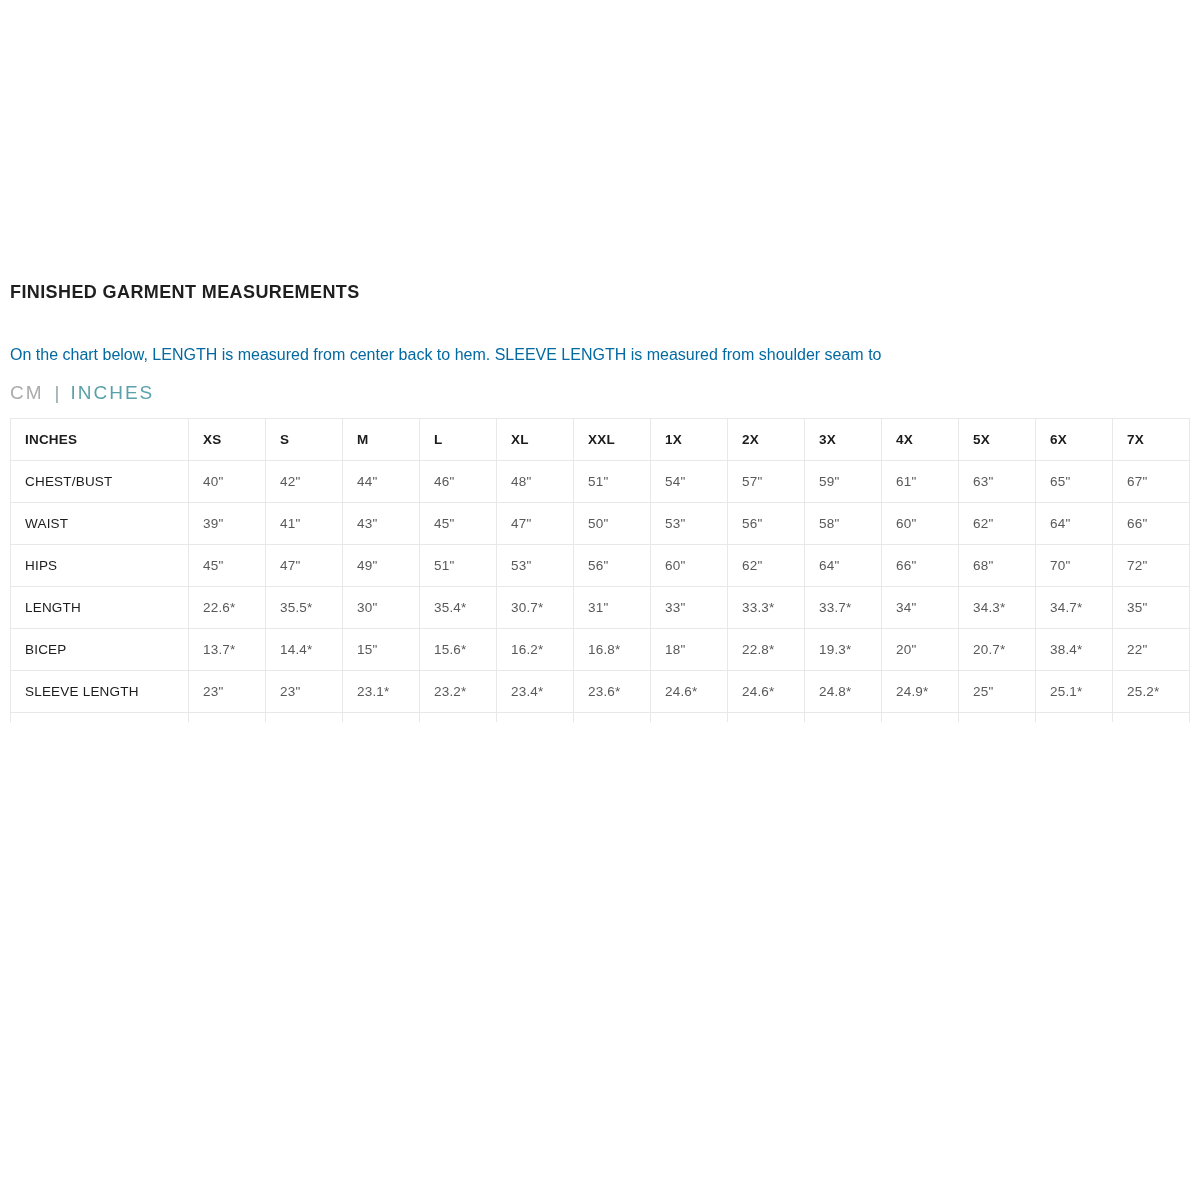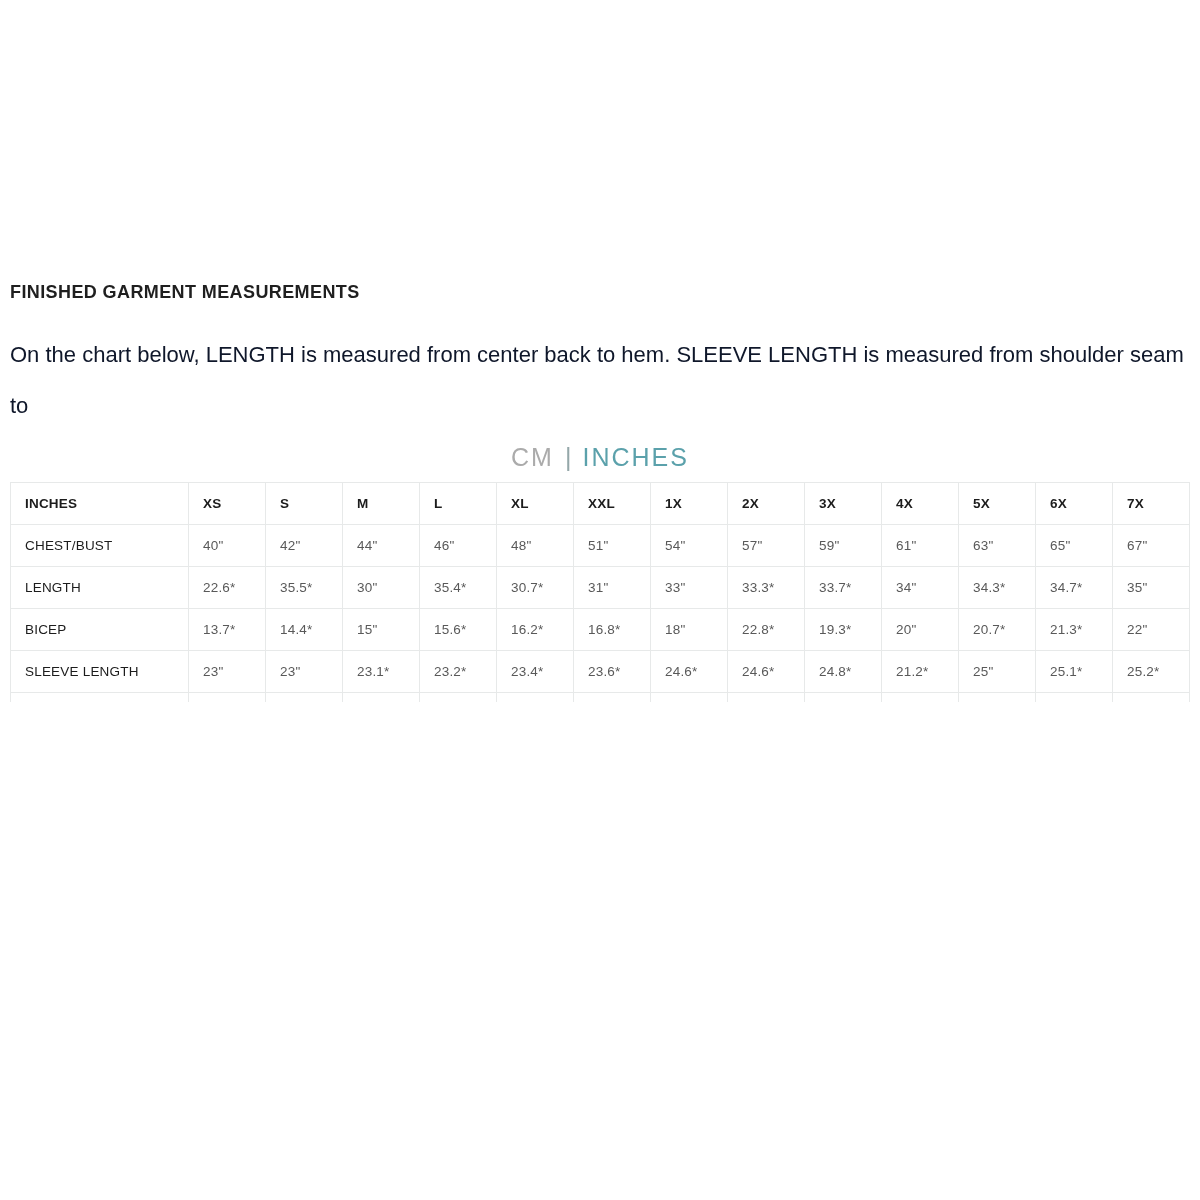--- a/index.html
+++ b/index.html
@@ -22,29 +22,28 @@
   }
   .title {
     margin: 0;
     font-size: 18px;
     font-weight: 700;
     letter-spacing: 0.4px;
     color: #1f1f1f;
   }
   .description {
     margin: 26px 0 0 0;
-    font-size: 22px;
+    font-size: 16px;
     line-height: 51px;
-    color: #0f172a;
+    color: #0369a1;
   }
   .description span { display: block; }
   .unit-toggle {
-    margin-top: 13px;
-    text-align: center;
-    font-size: 25px;
+    text-align: left;
+    font-size: 19px;
     letter-spacing: 2px;
     line-height: 26px;
     user-select: none;
   }
   .unit-cm { color: #ababab; cursor: pointer; }
   .unit-sep { color: #94a7a9; letter-spacing: 0; margin: 0 11px; }
   .unit-inches { color: #5ba1ab; cursor: pointer; }
   .size-table-wrap { margin-top: 12px; }
   table.size-table {
     width: 100%;
@@ -133,20 +132,52 @@
             <td>51"</td>
             <td>54"</td>
             <td>57"</td>
             <td>59"</td>
             <td>61"</td>
             <td>63"</td>
             <td>65"</td>
             <td>67"</td>
           </tr>
           <tr>
+            <th>WAIST</th>
+            <td>39"</td>
+            <td>41"</td>
+            <td>43"</td>
+            <td>45"</td>
+            <td>47"</td>
+            <td>50"</td>
+            <td>53"</td>
+            <td>56"</td>
+            <td>58"</td>
+            <td>60"</td>
+            <td>62"</td>
+            <td>64"</td>
+            <td>66"</td>
+          </tr>
+          <tr>
+            <th>HIPS</th>
+            <td>45"</td>
+            <td>47"</td>
+            <td>49"</td>
+            <td>51"</td>
+            <td>53"</td>
+            <td>56"</td>
+            <td>60"</td>
+            <td>62"</td>
+            <td>64"</td>
+            <td>66"</td>
+            <td>68"</td>
+            <td>70"</td>
+            <td>72"</td>
+          </tr>
+          <tr>
             <th>LENGTH</th>
             <td>22.6*</td>
             <td>35.5*</td>
             <td>30"</td>
             <td>35.4*</td>
             <td>30.7*</td>
             <td>31"</td>
             <td>33"</td>
             <td>33.3*</td>
             <td>33.7*</td>
@@ -161,35 +192,35 @@
             <td>14.4*</td>
             <td>15"</td>
             <td>15.6*</td>
             <td>16.2*</td>
             <td>16.8*</td>
             <td>18"</td>
             <td>22.8*</td>
             <td>19.3*</td>
             <td>20"</td>
             <td>20.7*</td>
-            <td>21.3*</td>
+            <td>38.4*</td>
             <td>22"</td>
           </tr>
           <tr>
             <th>SLEEVE LENGTH</th>
             <td>23"</td>
             <td>23"</td>
             <td>23.1*</td>
             <td>23.2*</td>
             <td>23.4*</td>
             <td>23.6*</td>
             <td>24.6*</td>
             <td>24.6*</td>
             <td>24.8*</td>
-            <td>21.2*</td>
+            <td>24.9*</td>
             <td>25"</td>
             <td>25.1*</td>
             <td>25.2*</td>
           </tr>
           <tr class="empty-row">
             <td></td>
             <td></td>
             <td></td>
             <td></td>
             <td></td>

